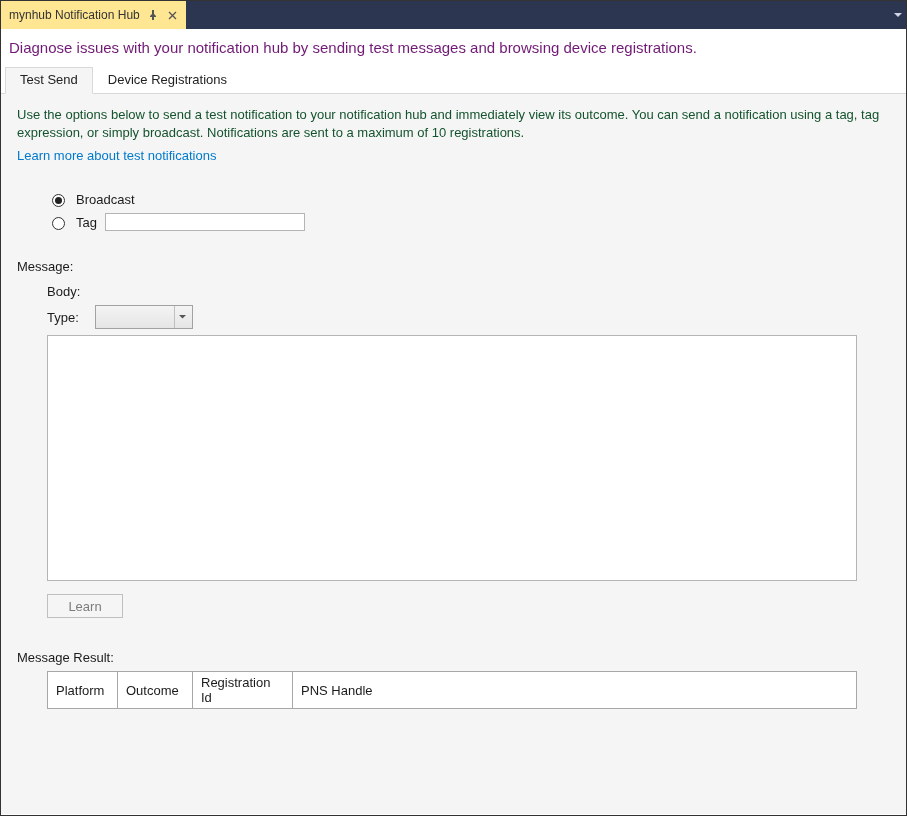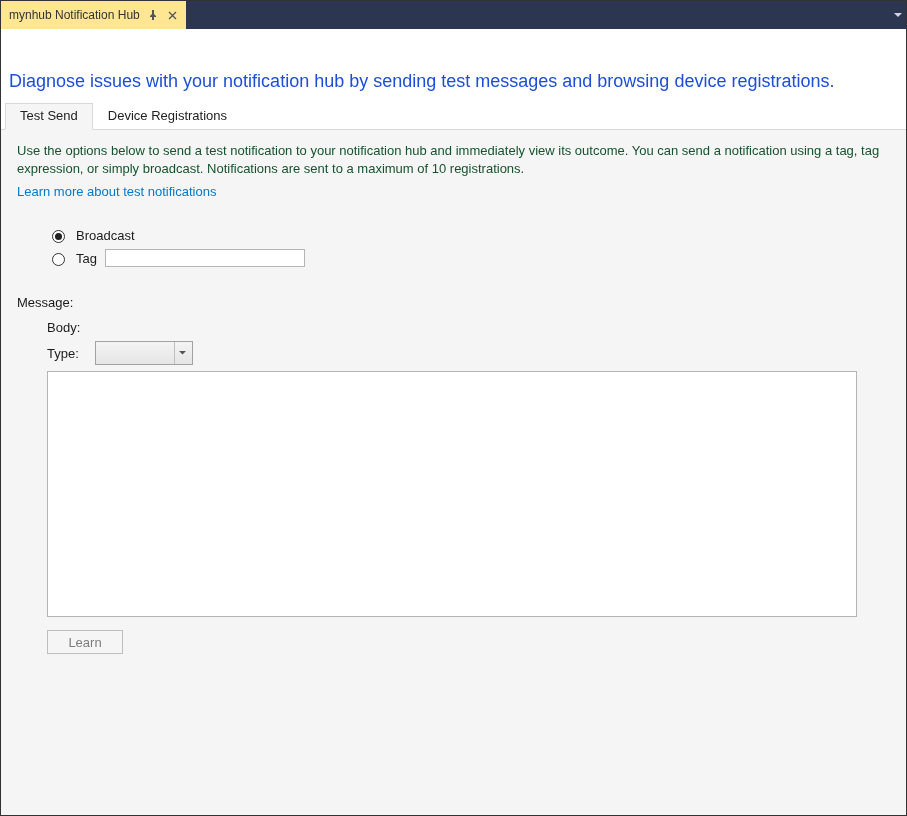--- a/index.html
+++ b/index.html
@@ -43,25 +43,24 @@
   .titlebar-dropdown {
     width: 16px;
     display: flex;
     align-items: center;
     justify-content: center;
     color: #cfd4e6;
     cursor: pointer;
   }
   .desc-bar {
     padding: 10px 8px 10px 8px;
-    font-size: 18px;
-    color: #1d4ed8;
+    font-size: 15px;
+    color: #701a75;
     background: #fff;
     border-bottom: 0;
-    margin-top: 32px;
   }
   .subtabs {
     display: flex;
     background: #fff;
     border-bottom: 1px solid #d9d9d9;
     padding-left: 4px;
   }
   .subtab {
     padding: 4px 14px 6px 14px;
     font-size: 13px;
@@ -259,14 +258,27 @@
         </span>
       </div>
     </div>
     <div class="body-area">
       <textarea class="textarea" style=""></textarea>
       <br>
       <button class="send-btn" disabled="">Learn</button>
     </div>
   </div>
 
+  <div class="result-section">
+    <div class="section-label">Message Result:</div>
+    <table class="result-table">
+      <thead>
+        <tr>
+          <th class="th-platform">Platform</th>
+          <th class="th-outcome">Outcome</th>
+          <th class="th-regid">Registration Id</th>
+          <th>PNS Handle</th>
+        </tr>
+      </thead>
+    </table>
+  </div>
 
 </div>
 
 </body></html>

